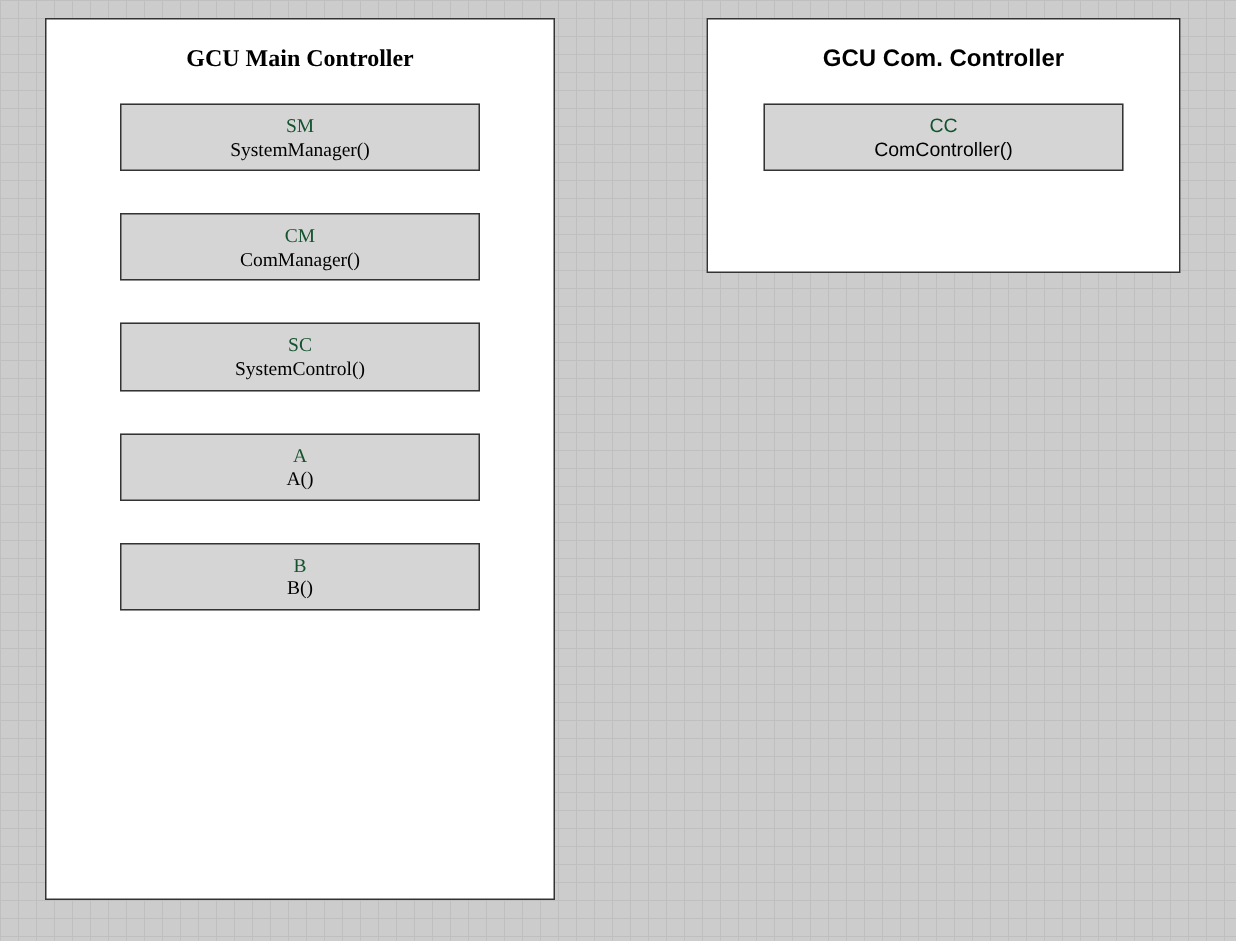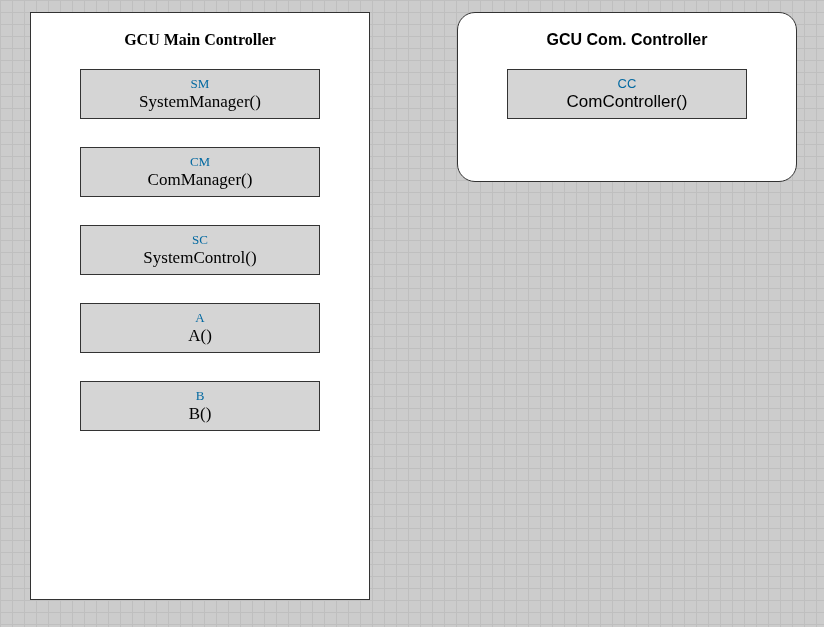--- a/index.html
+++ b/index.html
@@ -35,41 +35,40 @@
     .component-box {
       background: #d5d5d5;
       border: 1px solid #333333;
       margin: 0 auto 28px auto;
       width: 240px;
       padding: 6px 0;
       text-align: center;
     }
     .component-name {
       font-size: 13px;
-      color: #0369a1;
+      color: #14532d;
       line-height: 1.2;
     }
     .component-func {
-      font-size: 17px;
+      font-size: 13px;
       color: #000000;
       line-height: 1.2;
     }
     #box-main {
       left: 30px;
       top: 12px;
       width: 340px;
       height: 588px;
       font-family: Liberation Serif, serif;
     }
     #box-com {
-      left: 457px;
+      left: 471px;
       top: 12px;
-      width: 340px;
+      width: 316px;
       height: 170px;
-      border-radius: 18px;
     }
   </style>
 </head>
 <body>
 
 <div id="box-main" class="container-box">
   <div class="container-title">GCU Main Controller</div>
 
   <div class="component-box">
     <div class="component-name">SM</div>

